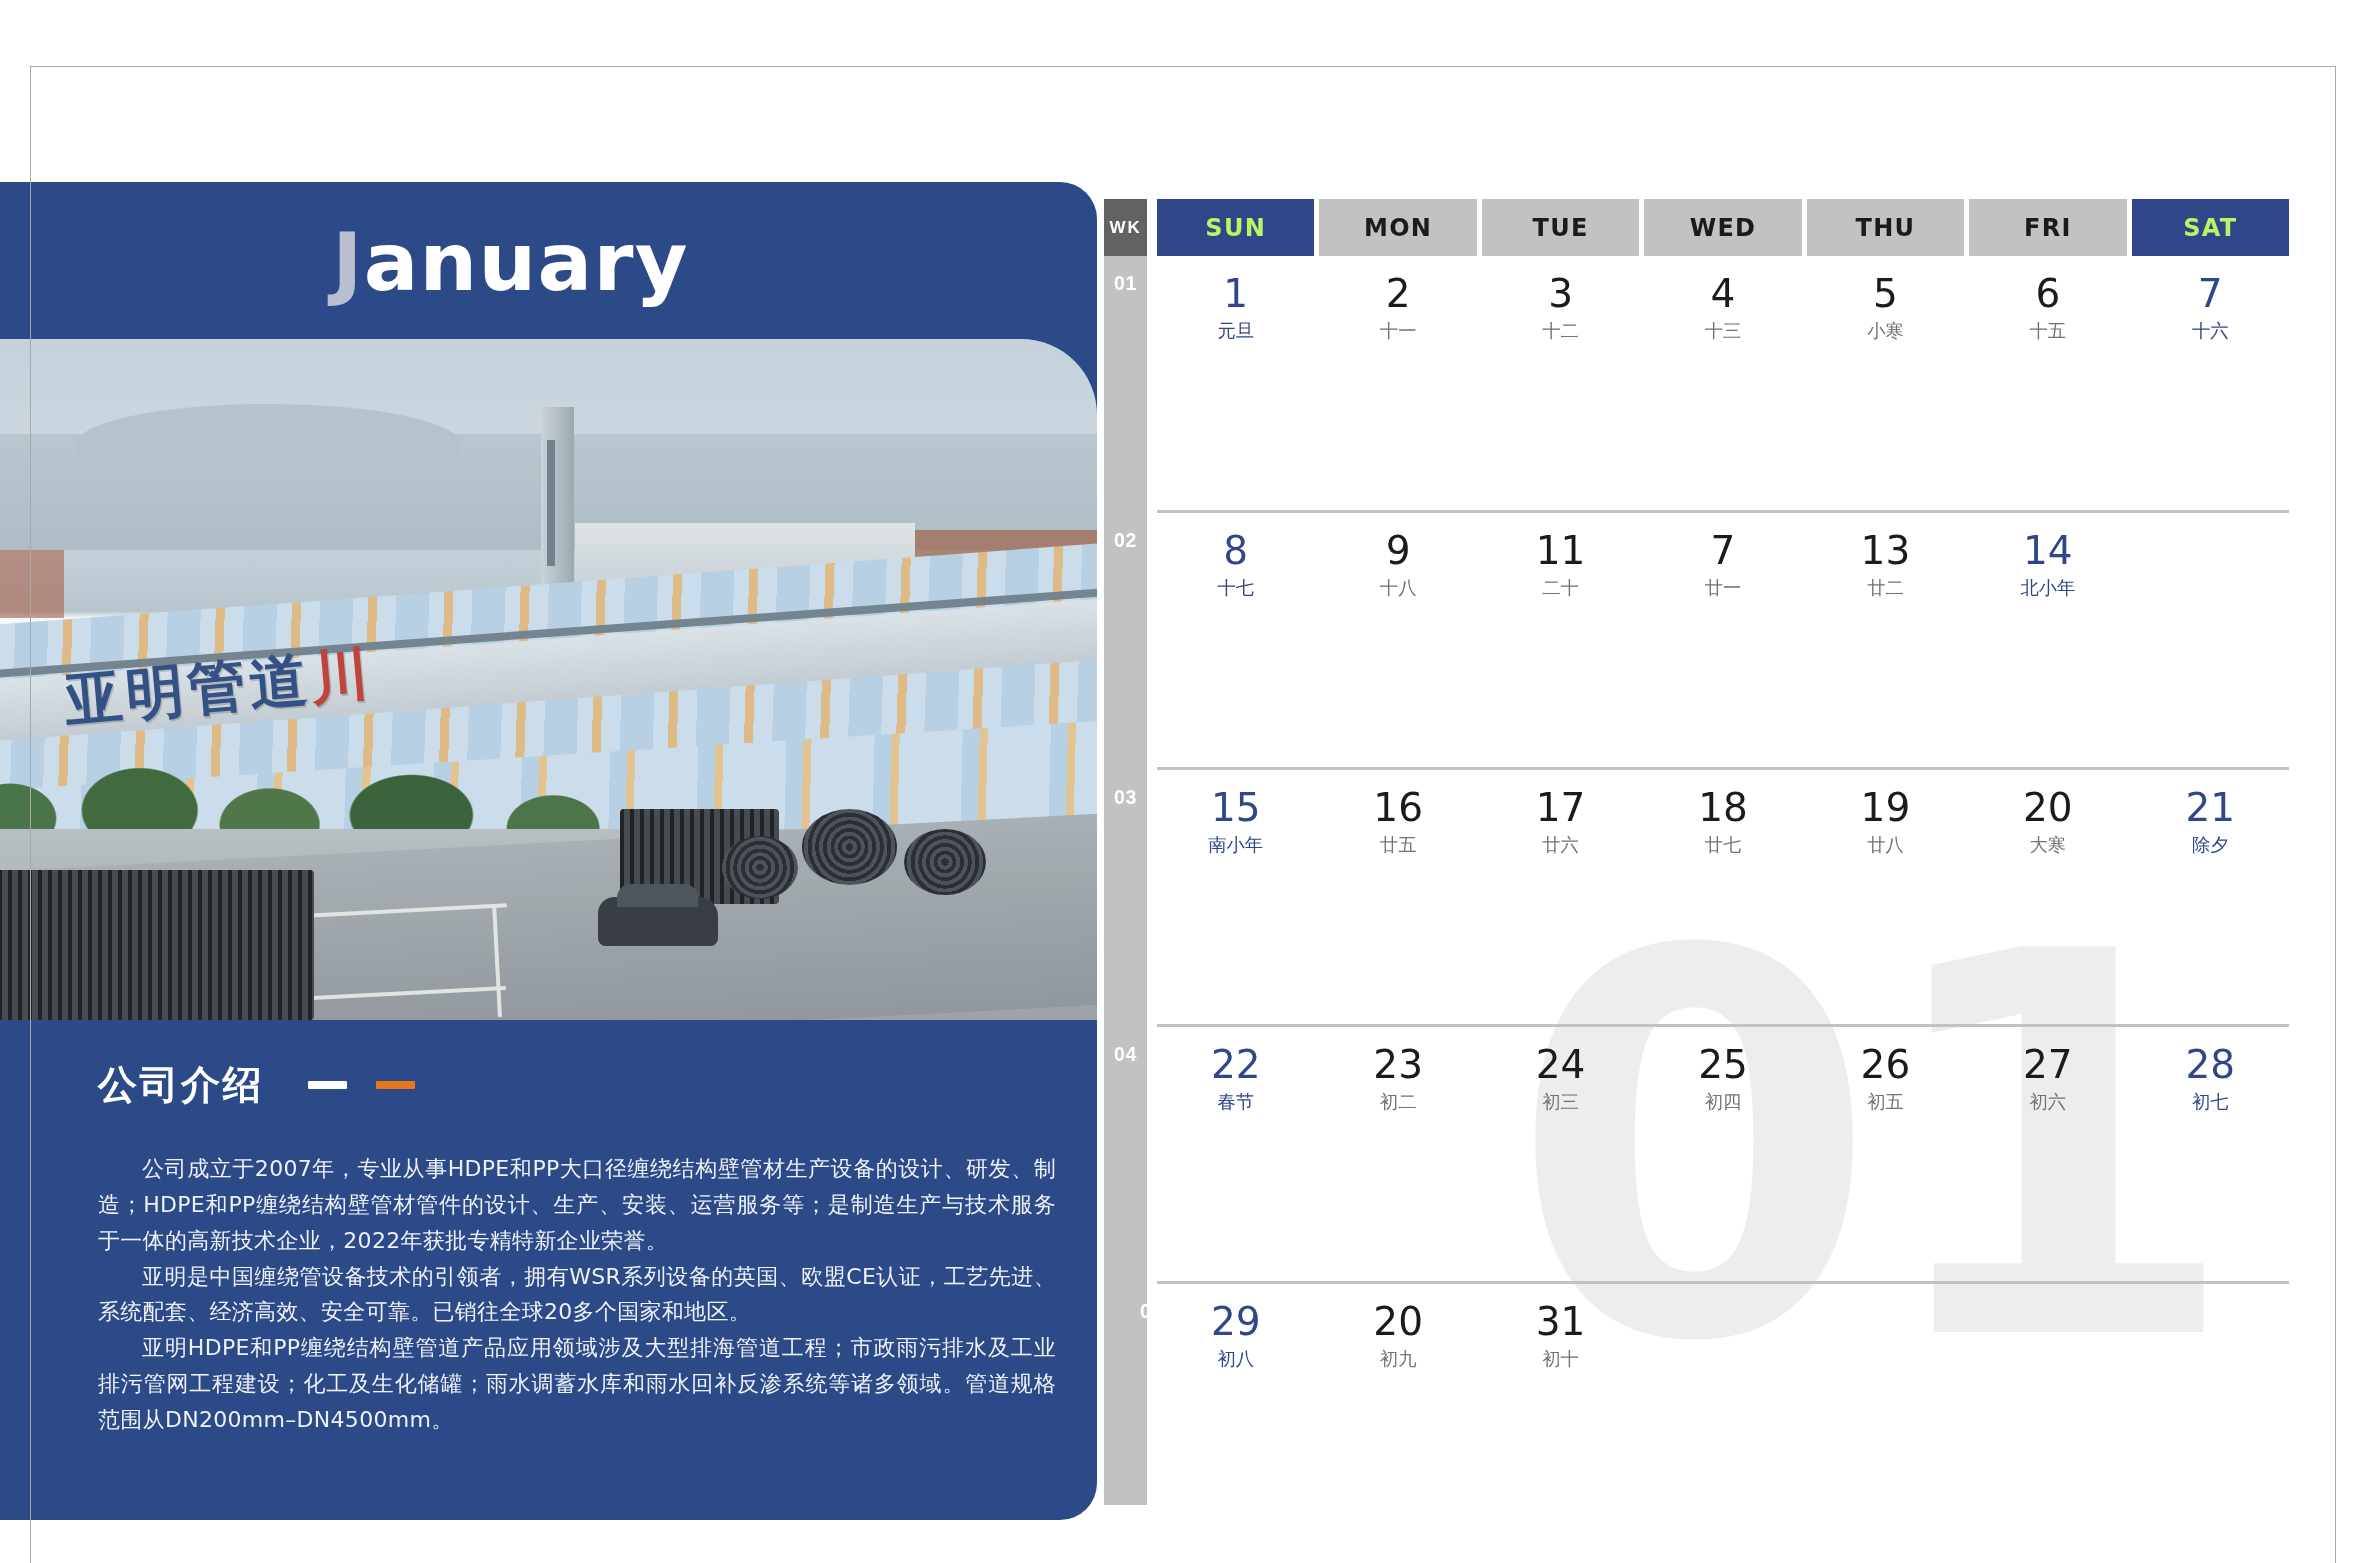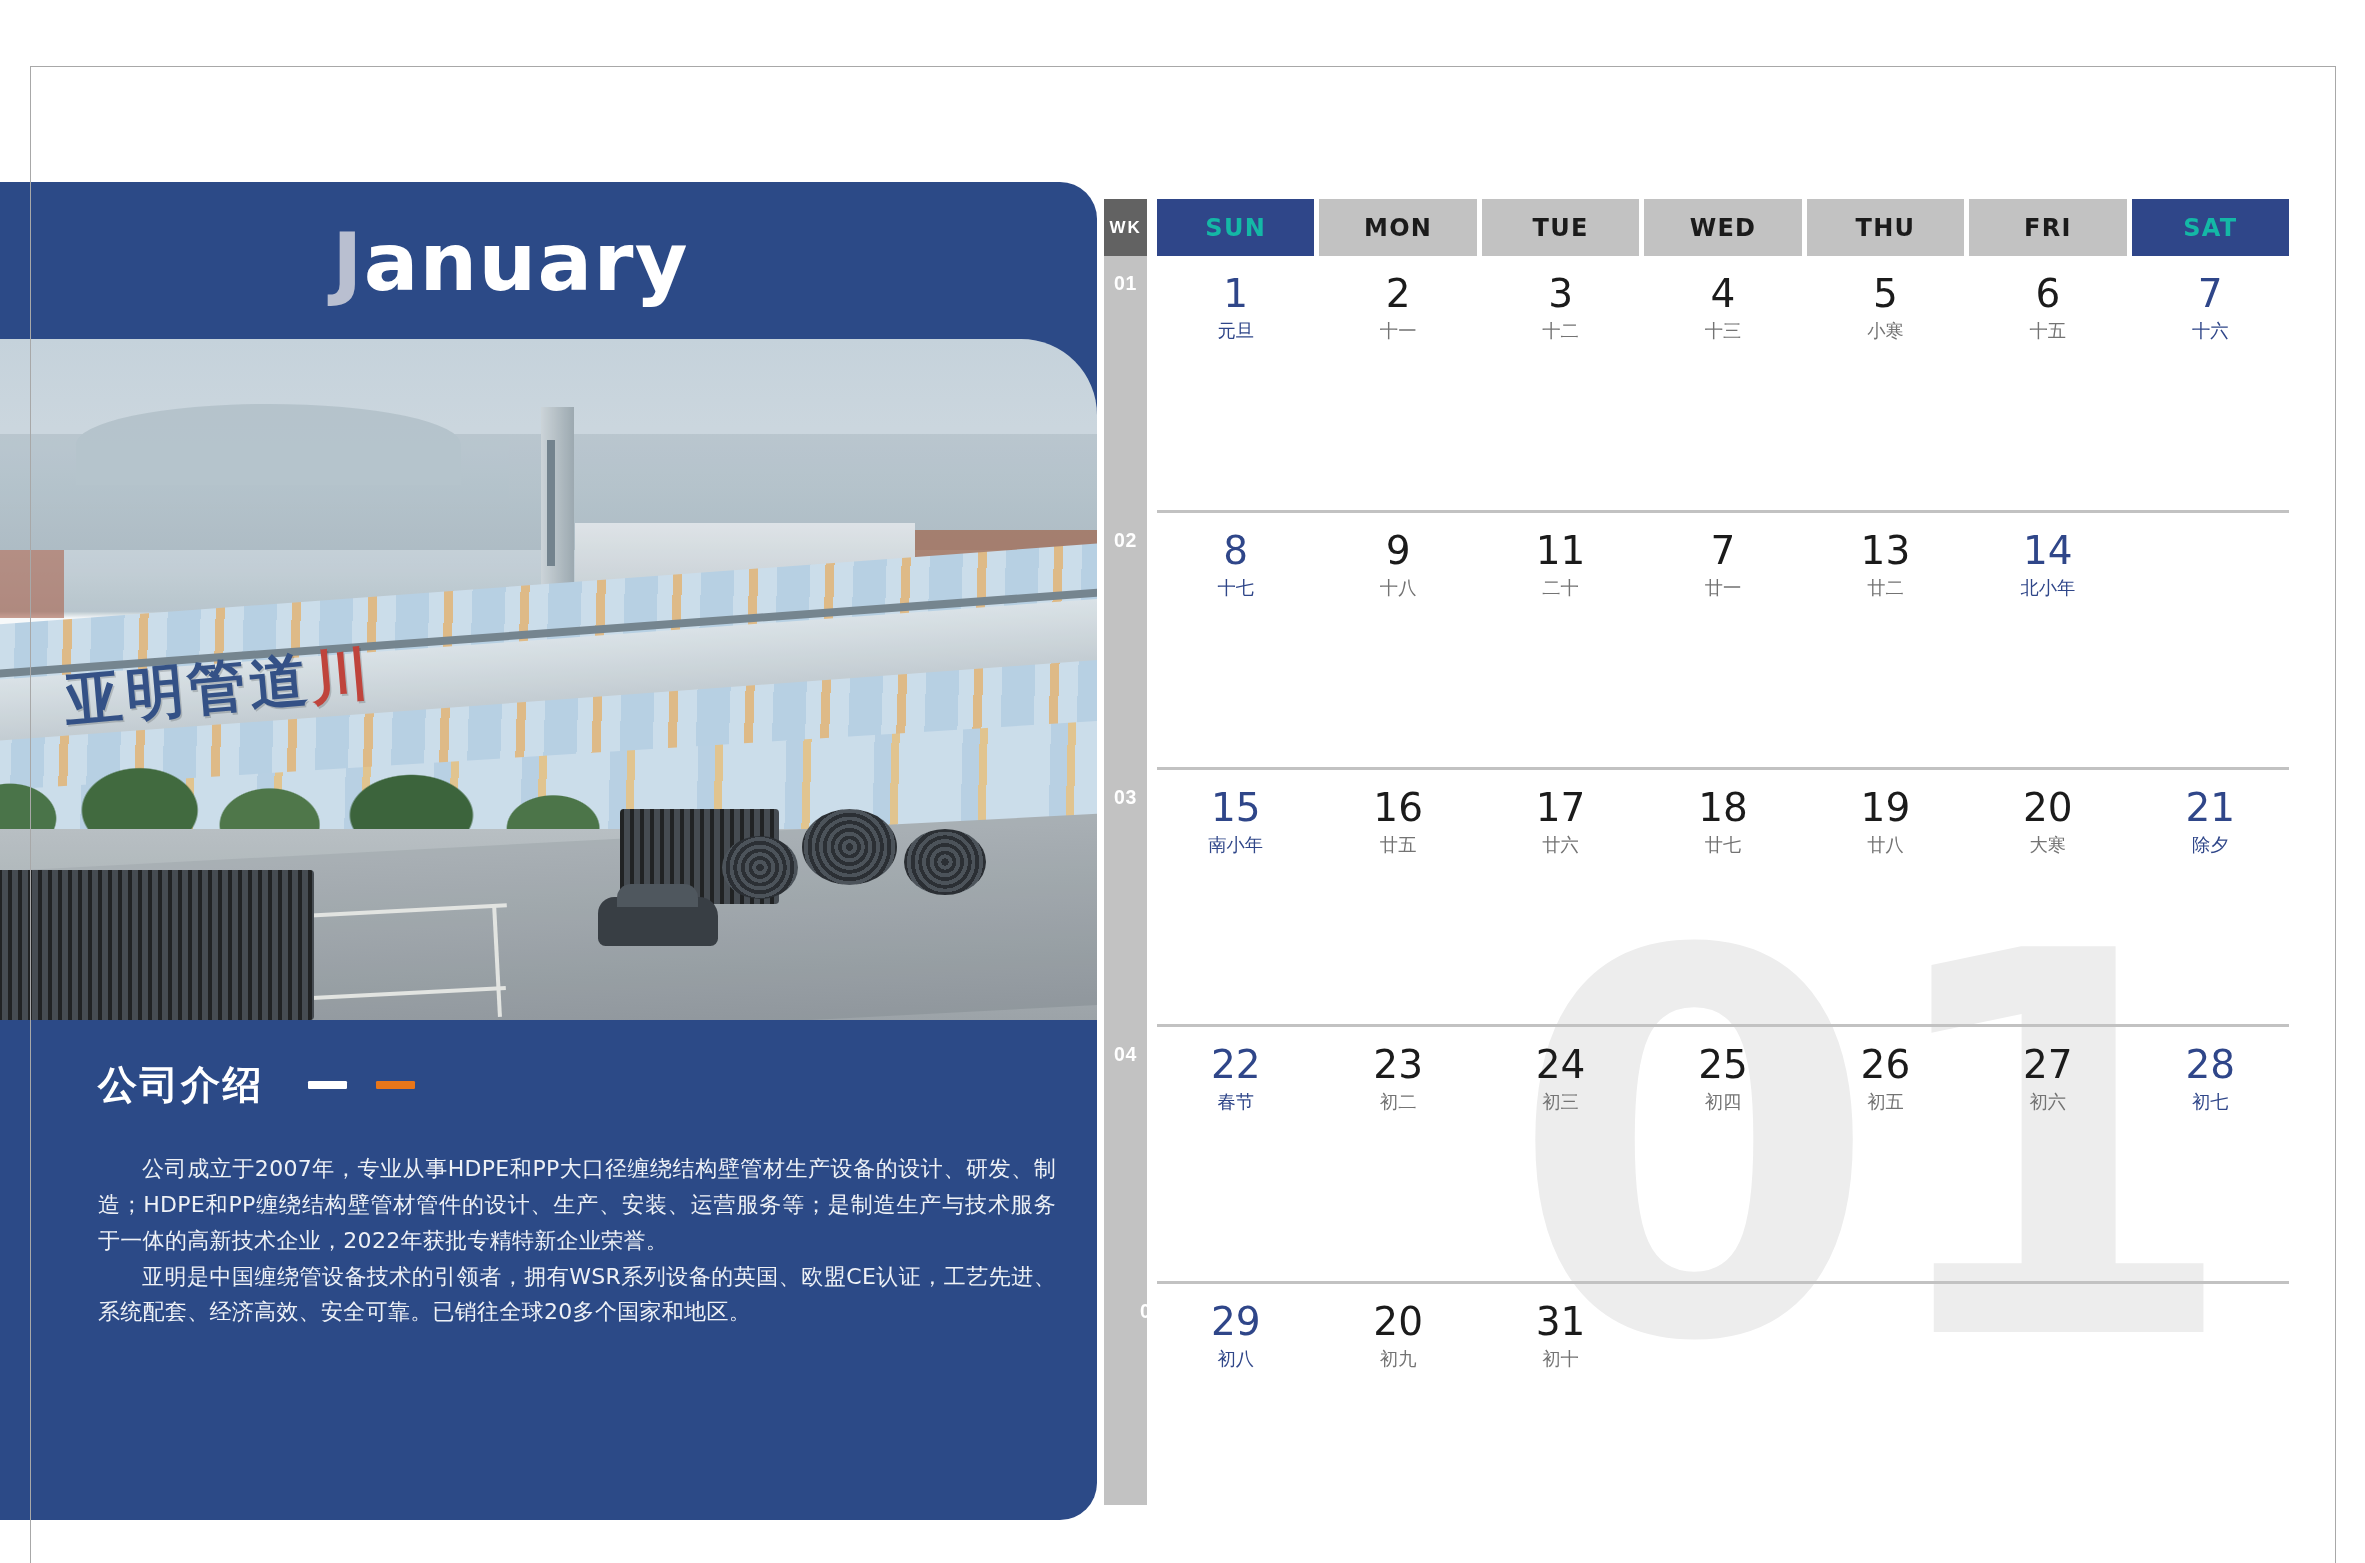--- a/index.html
+++ b/index.html
@@ -102,21 +102,21 @@
   #wk-body { background:#c2c2c2; }
   .wk-cell { height:257px; color:#ffffff; font-size:19.5px; font-weight:bold;
     padding-top:16.4px; text-align:center; letter-spacing:0.6px; }
   .wk-cell.last { height:221px; border-radius:0 0 0 0;padding-left:36px; }
 
   #grid { position:absolute; left:53px; top:0; width:1132px; }
   #dow { display:grid; grid-template-columns:repeat(7,1fr); gap:5px; }
   .dow { height:57px; background:#c2c2c2; color:#1b1b1b; font-size:24px; font-weight:bold;
     display:flex; align-items:center; justify-content:center; letter-spacing:1.3px;
     font-family:"DejaVu Sans",sans-serif; }
-  .dow.wknd { background:#2f4689; color:#14b8a6; }
+  .dow.wknd { background:#2f4689; color:#bef264; }
 
   #weeks { position:relative; z-index:2; }
   .week { display:grid; grid-template-columns:repeat(7,1fr); gap:5px;
     height:257px; border-bottom:3.2px solid #c2c2c2; }
   .week.last { border-bottom:none; height:221px; }
   .day { padding-top:17.6px; text-align:center; }
   .dnum { font-size:39px; font-weight:400; color:#1b1b1b; line-height:1.0;
     font-family:"DejaVu Sans",sans-serif; }
   .dlun { font-size:18.3px; color:#737373; margin-top:5px; font-family:"DejaVu Sans",sans-serif; }
   .day.wknd .dnum, .day.wknd .dlun { color:#2f4689; }
@@ -173,20 +173,21 @@
 
   <div id="intro">
     <div id="intro-title">
       <span>公司介绍</span>
       <span class="rule-w"></span>
       <span class="rule-o"></span>
     </div>
     <div id="intro-body">
       <p>公司成立于2007年，专业从事HDPE和PP大口径缠绕结构壁管材生产设备的设计、研发、制造；HDPE和PP缠绕结构壁管材管件的设计、生产、安装、运营服务等；是制造生产与技术服务于一体的高新技术企业，2022年获批专精特新企业荣誉。</p>
       <p>亚明是中国缠绕管设备技术的引领者，拥有WSR系列设备的英国、欧盟CE认证，工艺先进、系统配套、经济高效、安全可靠。已销往全球20多个国家和地区。</p>
+      <p>亚明HDPE和PP缠绕结构壁管道产品应用领域涉及大型排海管道工程；市政雨污排水及工业排污管网工程建设；化工及生化储罐；雨水调蓄水库和雨水回补反渗系统等诸多领域。管道规格范围从DN200mm–DN4500mm。</p>
     </div>
   </div>
 
   <div id="cal">
 
     <div id="wk-col">
       <div id="wk-head">WK</div>
       <div id="wk-body">
         <div class="wk-cell">01</div>
         <div class="wk-cell">02</div>

